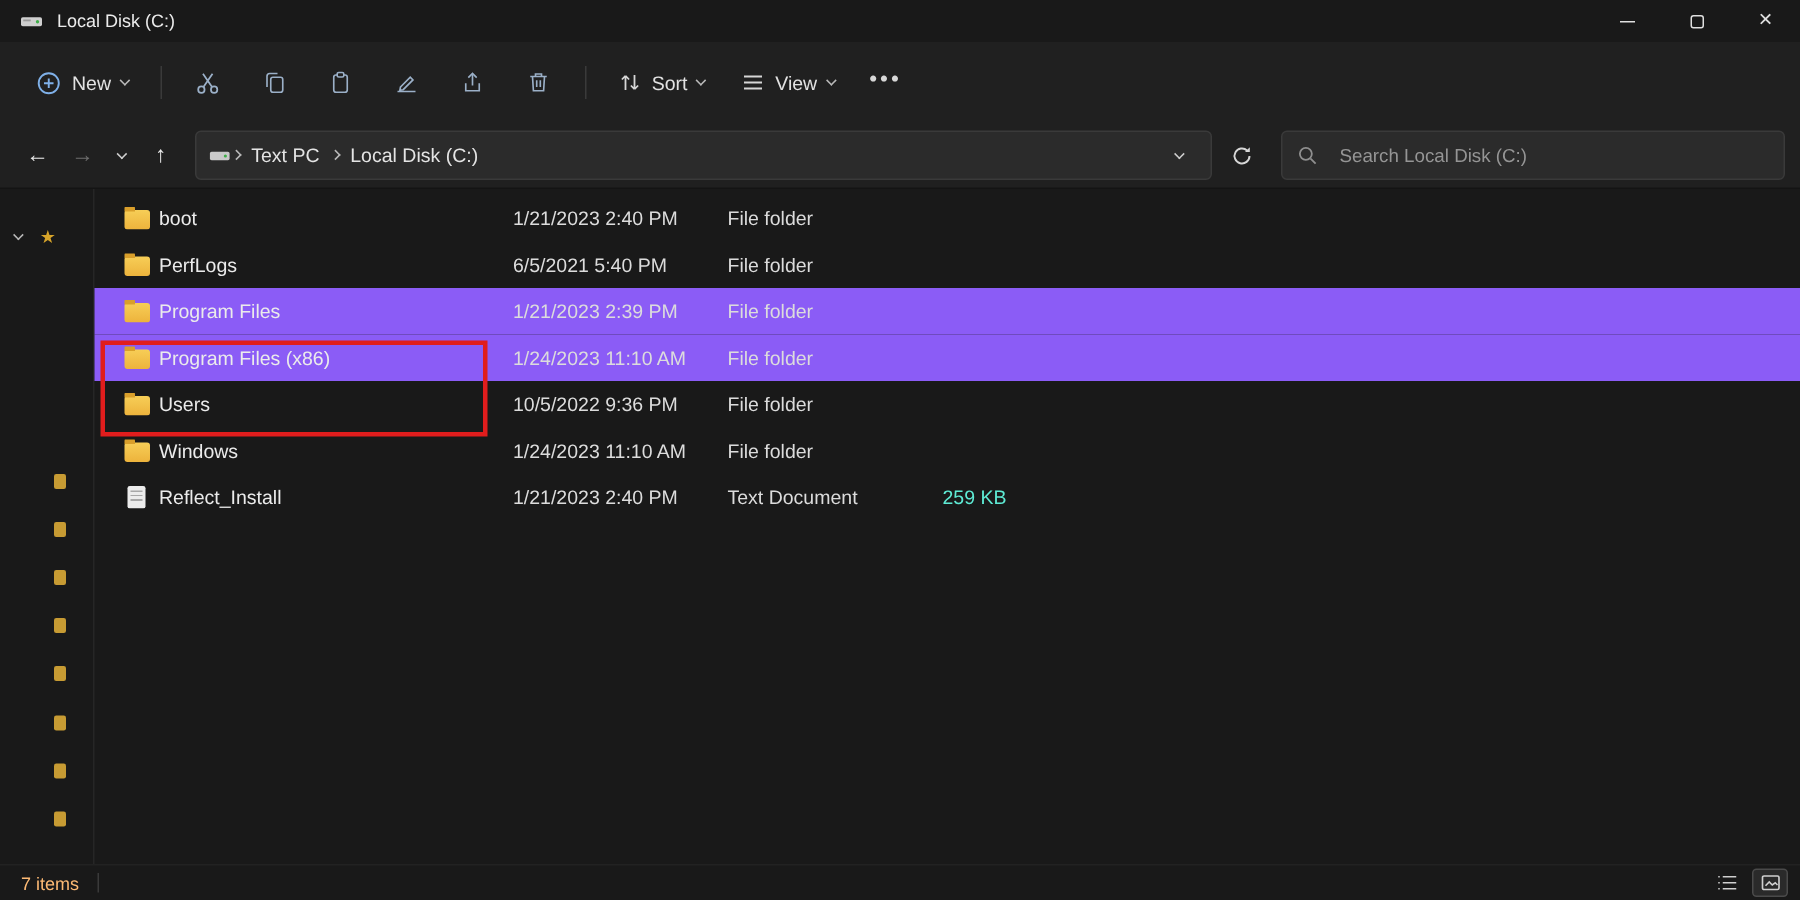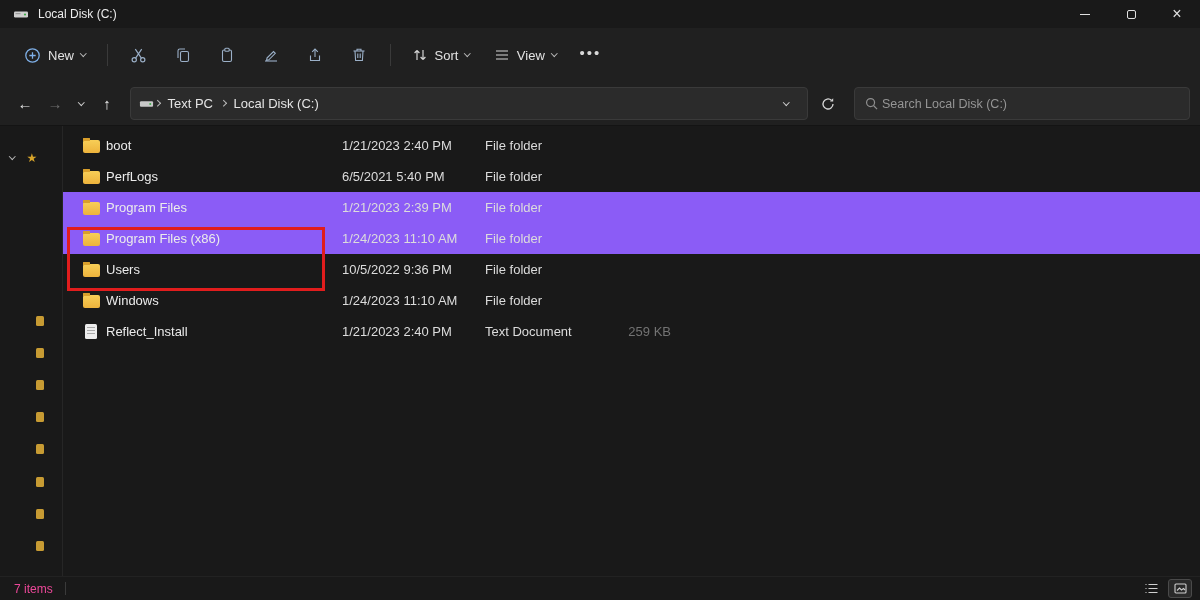--- a/index.html
+++ b/index.html
@@ -35,21 +35,21 @@
 
 .navbar{height:44px;background:#202020;display:flex;align-items:center;padding:0 10px;border-bottom:1px solid #141414}
 .navbtn{width:30px;height:32px;display:flex;align-items:center;justify-content:center;border-radius:4px;color:#e8e8e8;font-size:15px}
 .navbtn.disabled{color:#6e6e6e}
 .navbtn.narrow{width:22px;color:#cfcfcf}
 .addressbar{flex:1;height:33px;background:#2b2b2b;border:1px solid #3a3a3a;border-radius:4px;margin:0 4px 0 8px;display:flex;align-items:center;padding:0 8px;min-width:0}
 .crumb{font-size:13px;color:#e4e4e4;padding:4px 7px;border-radius:3px;white-space:nowrap}
 .crumb-sep{margin:0 1px;color:#b9b9b9}
 .addr-chev{margin-left:auto;width:26px;display:flex;justify-content:center;color:#cfcfcf}
 .refreshbtn{width:32px;height:32px;display:flex;align-items:center;justify-content:center;border-radius:4px;color:#d6d6d6;margin-right:10px}
-.searchbox{width:336px;height:33px;background:#2b2b2b;border:1px solid #3a3a3a;border-radius:4px;display:flex;align-items:center;padding:0 10px;gap:4px}
+.searchbox{width:336px;height:33px;background:#2b2b2b;border:1px solid #3a3a3a;border-radius:4px;display:flex;align-items:center;padding:0 10px;gap:15px}
 .searchbox input{flex:1;background:transparent;border:none;outline:none;color:#dddddd;font-size:12.5px;font-family:inherit;min-width:0}
 .searchbox input::placeholder{color:#959595}
 
 
 .navpane{position:absolute;left:0;top:126px;width:62px;bottom:24px;background:#191919}
 .pane-head{display:flex;align-items:center;gap:12px;margin:26px 0 0 10px}
 .pane-star{color:#d7a42a;font-size:12px;line-height:1}
 .tree-mark{position:absolute;left:36px;width:8px;height:10px;background:#c79b33;border-radius:1.5px}
 
 
@@ -62,31 +62,31 @@
 .hc-type{width:118px;padding-left:8px}
 .hc-size{width:84px;padding-left:11px}
 .sort-caret{position:absolute;left:140px;top:5px;color:#bdbdbd}
 .rows{padding-top:4px}
 .row{display:flex;align-items:center;height:31px;font-size:13px}
 .row.hl{background:#8b5cf6}
 .cell{white-space:nowrap;overflow:hidden}
 .cell-name{width:271px;padding-left:20px;display:flex;align-items:flex-start;color:#ebebeb}
 .cell-date{width:143px;padding-left:8px;color:#dcdcdc}
 .cell-type{width:118px;padding-left:8px;color:#dcdcdc}
-.cell-size{width:84px;padding-right:8px;text-align:right;color:#737373}
+.cell-size{width:84px;padding-right:8px;text-align:right;color:#5eead4}
 .ficon{position:relative;display:inline-block;margin-right:6px;flex:none}
 .icon-folder{width:17px;height:13px;border-radius:2px;background:linear-gradient(180deg,#f7ce57,#edb33c);margin-top:2px}
 .icon-folder::before{content:"";position:absolute;top:-3px;left:0;width:7px;height:4px;background:#d99f2b;border-radius:2px 2px 0 0}
 .icon-doc{width:12px;height:15px;background:#ececec;border-radius:1.5px;margin-left:2px;margin-right:9px}
 .icon-doc::before{content:"";position:absolute;left:2px;right:2px;top:3px;height:9px;
 background:repeating-linear-gradient(180deg,#a8a8a8 0 1px,transparent 1px 3px)}
 .annotation-box{position:absolute;left:4px;top:101px;width:258px;height:64px;border:3px solid #e11d1d;pointer-events:none}
 
 
-.statusbar{position:absolute;left:0;right:0;bottom:0;height:24px;background:#191919;border-top:1px solid #222;display:flex;align-items:center;font-size:12px;color:#ec4899;padding-left:14px}
+.statusbar{position:absolute;left:0;right:0;bottom:0;height:24px;background:#191919;border-top:1px solid #222;display:flex;align-items:center;font-size:12px;color:#fdba74;padding-left:14px}
 .status-div{width:1px;height:13px;background:#3a3a3a;margin-left:12px}
 .status-views{margin-left:auto;display:flex;gap:5px;margin-right:8px}
 .sv-btn{width:24px;height:19px;display:flex;align-items:center;justify-content:center;border-radius:3px;color:#cfcfcf}
 .sv-btn.active{border:1px solid #4a4a4a;background:#2a2a2a}
 svg{display:block}
 </style>
 </head>
 <body>
 
 <div class="window">

